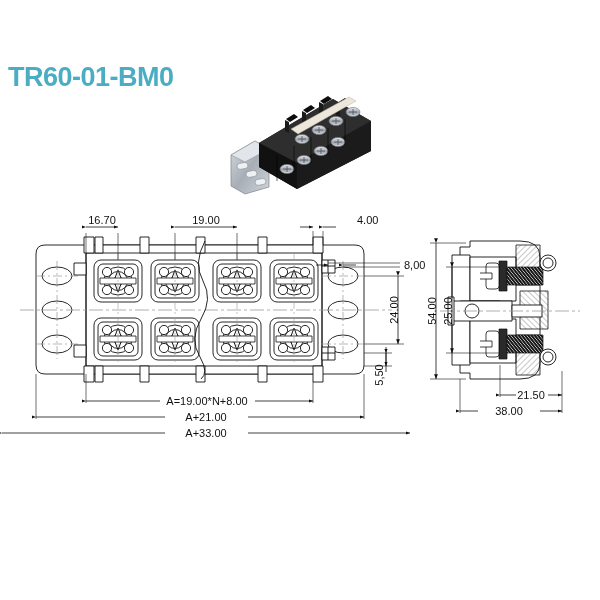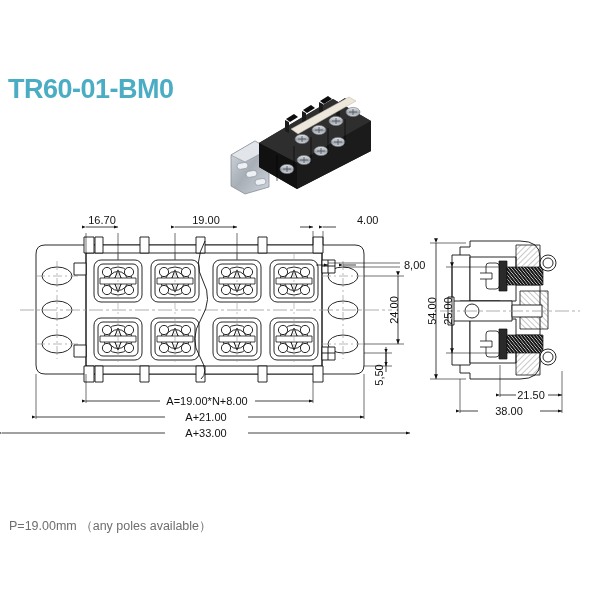--- a/index.html
+++ b/index.html
@@ -23,21 +23,20 @@
   #product-title {
     position: absolute;
     left: 8px;
     top: 62px;
     font-size: 27px;
     font-weight: bold;
     letter-spacing: -0.5px;
     color: #4aadc4;
     font-family: "Liberation Sans", sans-serif;
     white-space: nowrap;
-    margin-top: 12px;
   }
   
   #footer-note {
     position: absolute;
     left: 9px;
     top: 518px;
     font-size: 12.5px;
     color: #6e6e6e;
     white-space: nowrap;
     font-family: "Liberation Sans", sans-serif;
@@ -472,15 +471,14 @@
     <text class="dim-text" x="207" y="200" text-anchor="middle">A=19.00*N+8.00</text>
     <text class="dim-text" x="206" y="216" text-anchor="middle">A+21.00</text>
     <text class="dim-text" x="206" y="232" text-anchor="middle">A+33.00</text>
 
     <text class="dim-text" x="436" y="106" text-anchor="middle" transform="rotate(-90 436 106)">54.00</text>
     <text class="dim-text" x="452" y="106" text-anchor="middle" transform="rotate(-90 452 106)">25.00</text>
     <text class="dim-text" x="531" y="194" text-anchor="middle">21.50</text>
     <text class="dim-text" x="509" y="210" text-anchor="middle">38.00</text>
   </svg>
 
-  <div id="footer-note">P=19.00mm （any poles available）</div>
 
 </div>
 
 </body></html>

